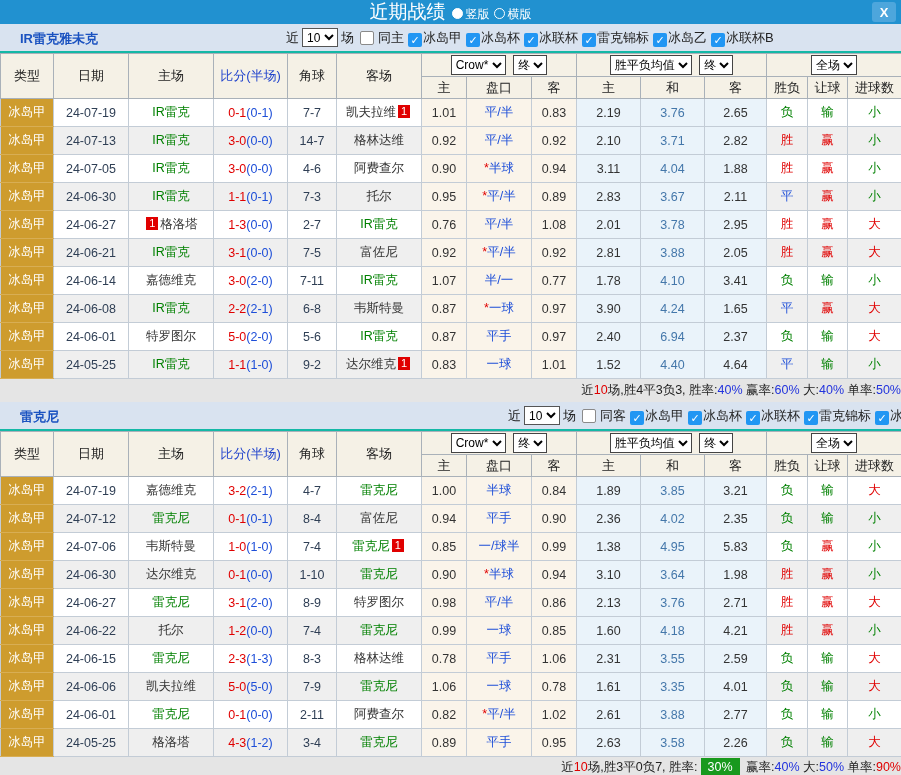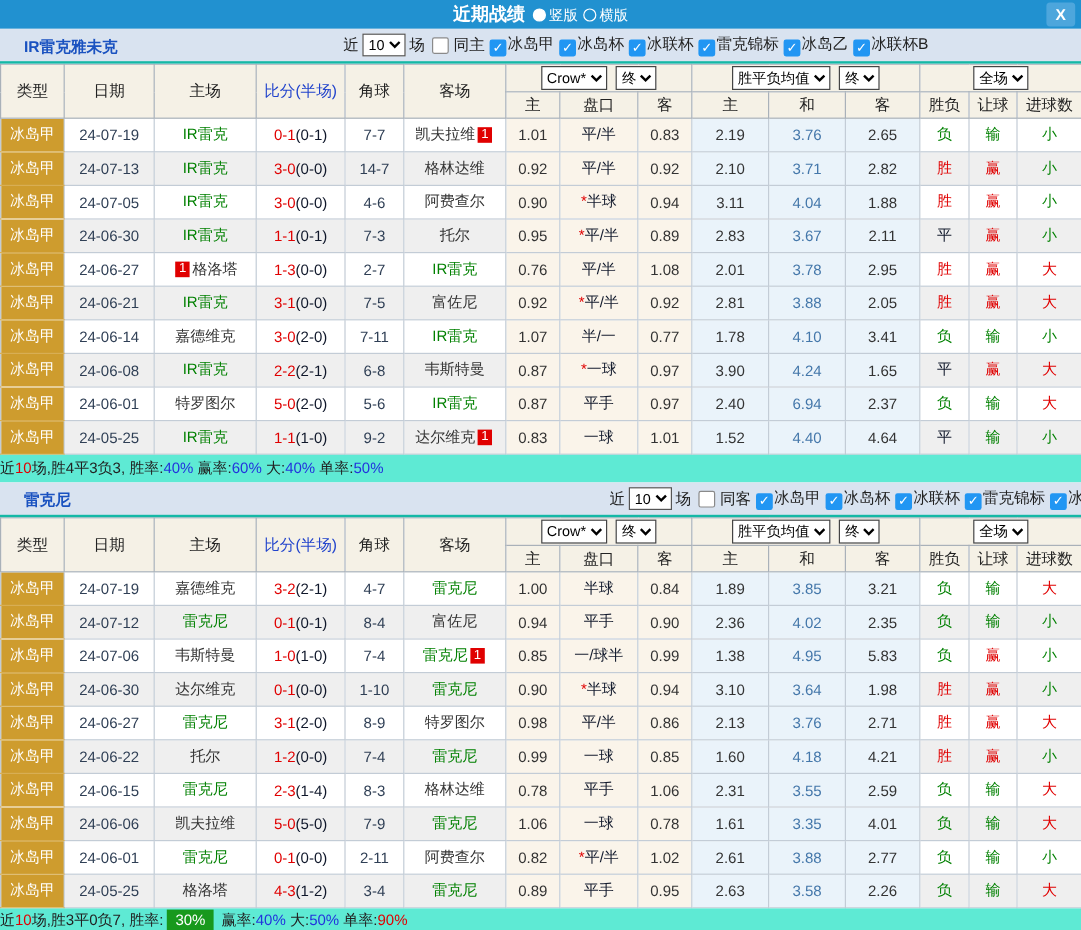--- a/index.html
+++ b/index.html
@@ -2,21 +2,21 @@
 <html><head>
 <meta charset="utf-8">
 <title>近期战绩</title>
 <style>
   *{margin:0;padding:0;box-sizing:border-box}
   html,body{width:901px;background:#fff;font-family:"Liberation Sans","DejaVu Sans",sans-serif;color:#222}
   .win{width:901px}
 
   
   .titlebar{height:24px;background:#2191d0;position:relative;display:flex;align-items:center;justify-content:center;color:#fff}
-  .ttl{font-size:15px;font-weight:bold;margin-right:2px}
+  .ttl{font-size:19px;font-weight:normal;margin-right:2px}
   .radio{display:inline-block;width:11px;height:11px;border:1px solid #fff;border-radius:50%;vertical-align:-1px;margin:0 3px 0 4px}
   .radio.sel{background:#fff}
   .rlabel{font-size:12px;cursor:default}
   .close{position:absolute;right:5px;top:2px;width:24px;height:20px;background:#4da6dc;border-radius:3px;
          display:flex;align-items:center;justify-content:center;font-weight:bold;font-size:13px;cursor:pointer}
 
   
   .secbar{height:29px;background:#d9e3f0;border-bottom:2px solid #14b8a6;position:relative;font-size:13px}
   .team{position:absolute;left:20px;top:6px;font-size:13px;font-weight:bold;color:#1a52c0}
   .filters{position:absolute;top:4px;display:flex;align-items:center;white-space:nowrap}
@@ -37,27 +37,27 @@
   th.score-h{color:#2244cc}
   td{height:28px;border:1px solid #c3ccd6;text-align:center;font-size:12.5px;overflow:hidden;white-space:nowrap}
   tr.alt td{background:#efefef}
   td.type{background:#ce9c2e !important;color:#fff;border-color:#d8ae54 #c3ccd6}
   td.ah{background:#faf4ea !important}
   td.eu{background:#eaf3fa !important}
   td.draw{color:#4477aa}
   .navy{color:#2f3f55}
   .dark{color:#333}
   .red{color:#e00000}
-  .blue{color:#0f172a}
+  .blue{color:#1d4ed8}
   .green{color:#008000}
   .star{color:#e00000}
   .card{display:inline-block;background:#e00000;color:#fff;font-size:11px;line-height:13px;padding:0 3px;margin:0 2px;vertical-align:1px}
 
   
-  .summary{height:23px;line-height:23px;text-align:left;font-size:12.5px;background:#5eead4}
+  .summary{height:23px;line-height:23px;text-align:right;font-size:12.5px;background:#e5e5e5}
   .sec2 .summary{height:20px;line-height:20px}
   .pct{color:#2233dd}
   .red-pct{color:#e00000}
   .badge{background:#18991d;color:#fff;padding:2px 7px;margin:0 3px}
 </style>
 </head>
 <body>
 
 <div class="win">
 
@@ -475,21 +475,21 @@
             <td class="eu draw">4.18</td>
             <td class="eu dark">4.21</td>
             <td class="red">胜</td>
             <td class="red">赢</td>
             <td class="green">小</td>
           </tr>
           <tr>
             <td class="type">冰岛甲</td>
             <td class="navy">24-06-15</td>
             <td><span class="green">雷克尼</span></td>
-            <td><span class="red">2-3</span><span class="blue">(1-4)</span></td>
+            <td><span class="red">2-3</span><span class="blue">(1-3)</span></td>
             <td class="navy">8-3</td>
             <td><span class="dark">格林达维</span></td>
             <td class="ah dark">0.78</td>
             <td class="ah"><span class="blue">平手</span></td>
             <td class="ah dark">1.06</td>
             <td class="eu dark">2.31</td>
             <td class="eu draw">3.55</td>
             <td class="eu dark">2.59</td>
             <td class="green">负</td>
             <td class="green">输</td>

